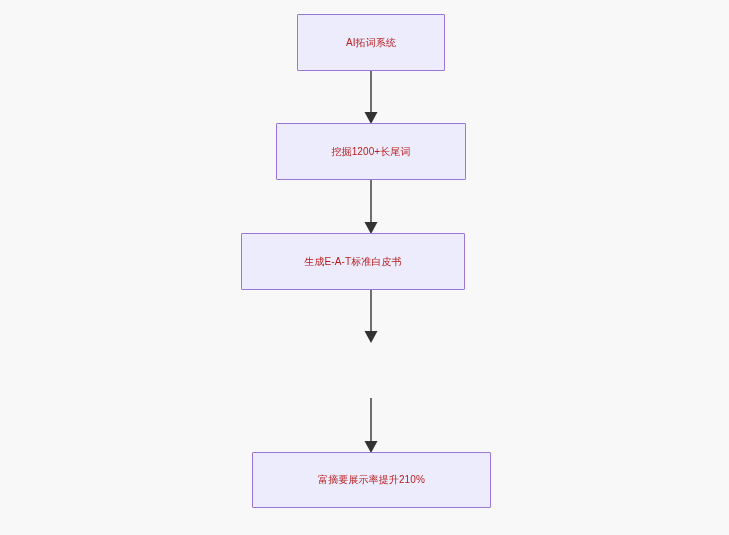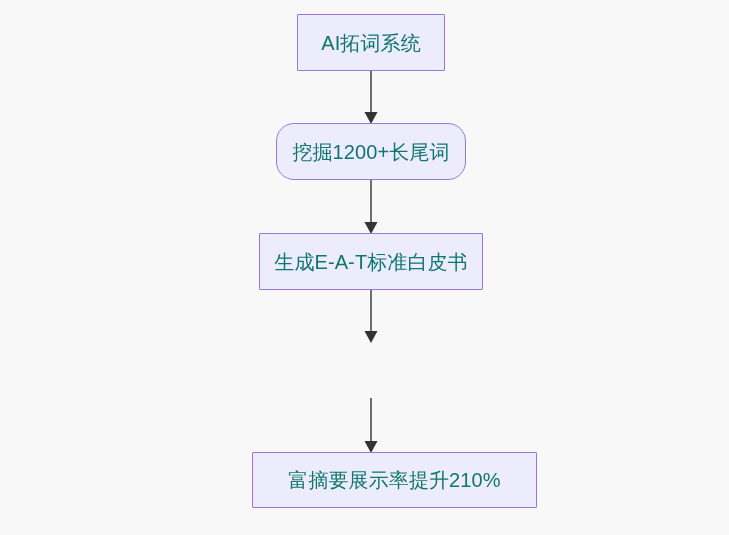--- a/index.html
+++ b/index.html
@@ -23,22 +23,22 @@
     box-sizing: border-box;
     background: #ececfd;
     border: 1.6px solid #9a77d6;
     border-radius: 1px;
     display: flex;
     align-items: center;
     justify-content: center;
     z-index: 2;
   }
   .node-label {
-    color: #0f766e;
-    font-size: 20px;
+    color: #b91c1c;
+    font-size: 10px;
     line-height: 1.2;
     letter-spacing: 0.1px;
     white-space: nowrap;
     text-align: center;
   }
   .edge {
     position: absolute;
     z-index: 1;
     overflow: visible;
   }
@@ -73,26 +73,26 @@
 
   <svg class="edge" style="left:355px; top:395px; width:32px; height:62px;" viewBox="0 0 32 62">
     <line class="edge-line" x1="16" y1="3" x2="16" y2="49"></line>
     <polygon class="edge-head" points="16,58 9.5,46 22.5,46"></polygon>
   </svg>
 
   <div class="node" style="left:297px; top:14px; width:148px; height:57px;">
     <span class="node-label">AI拓词系统</span>
   </div>
 
-  <div class="node" style="left:276px; top:123px; width:190px; height:57px;border-radius:18px;">
+  <div class="node" style="left:276px; top:123px; width:190px; height:57px;">
     <span class="node-label">挖掘1200+长尾词</span>
   </div>
 
-  <div class="node" style="left:259px; top:233px; width:224px; height:57px;">
+  <div class="node" style="left:241px; top:233px; width:224px; height:57px;">
     <span class="node-label">生成E-A-T标准白皮书</span>
   </div>
 
 
-  <div class="node" style="left:252px; top:452px; width:285px; height:56px;">
+  <div class="node" style="left:252px; top:452px; width:239px; height:56px;">
     <span class="node-label">富摘要展示率提升210%</span>
   </div>
 
 </div>
 
 </body></html>

